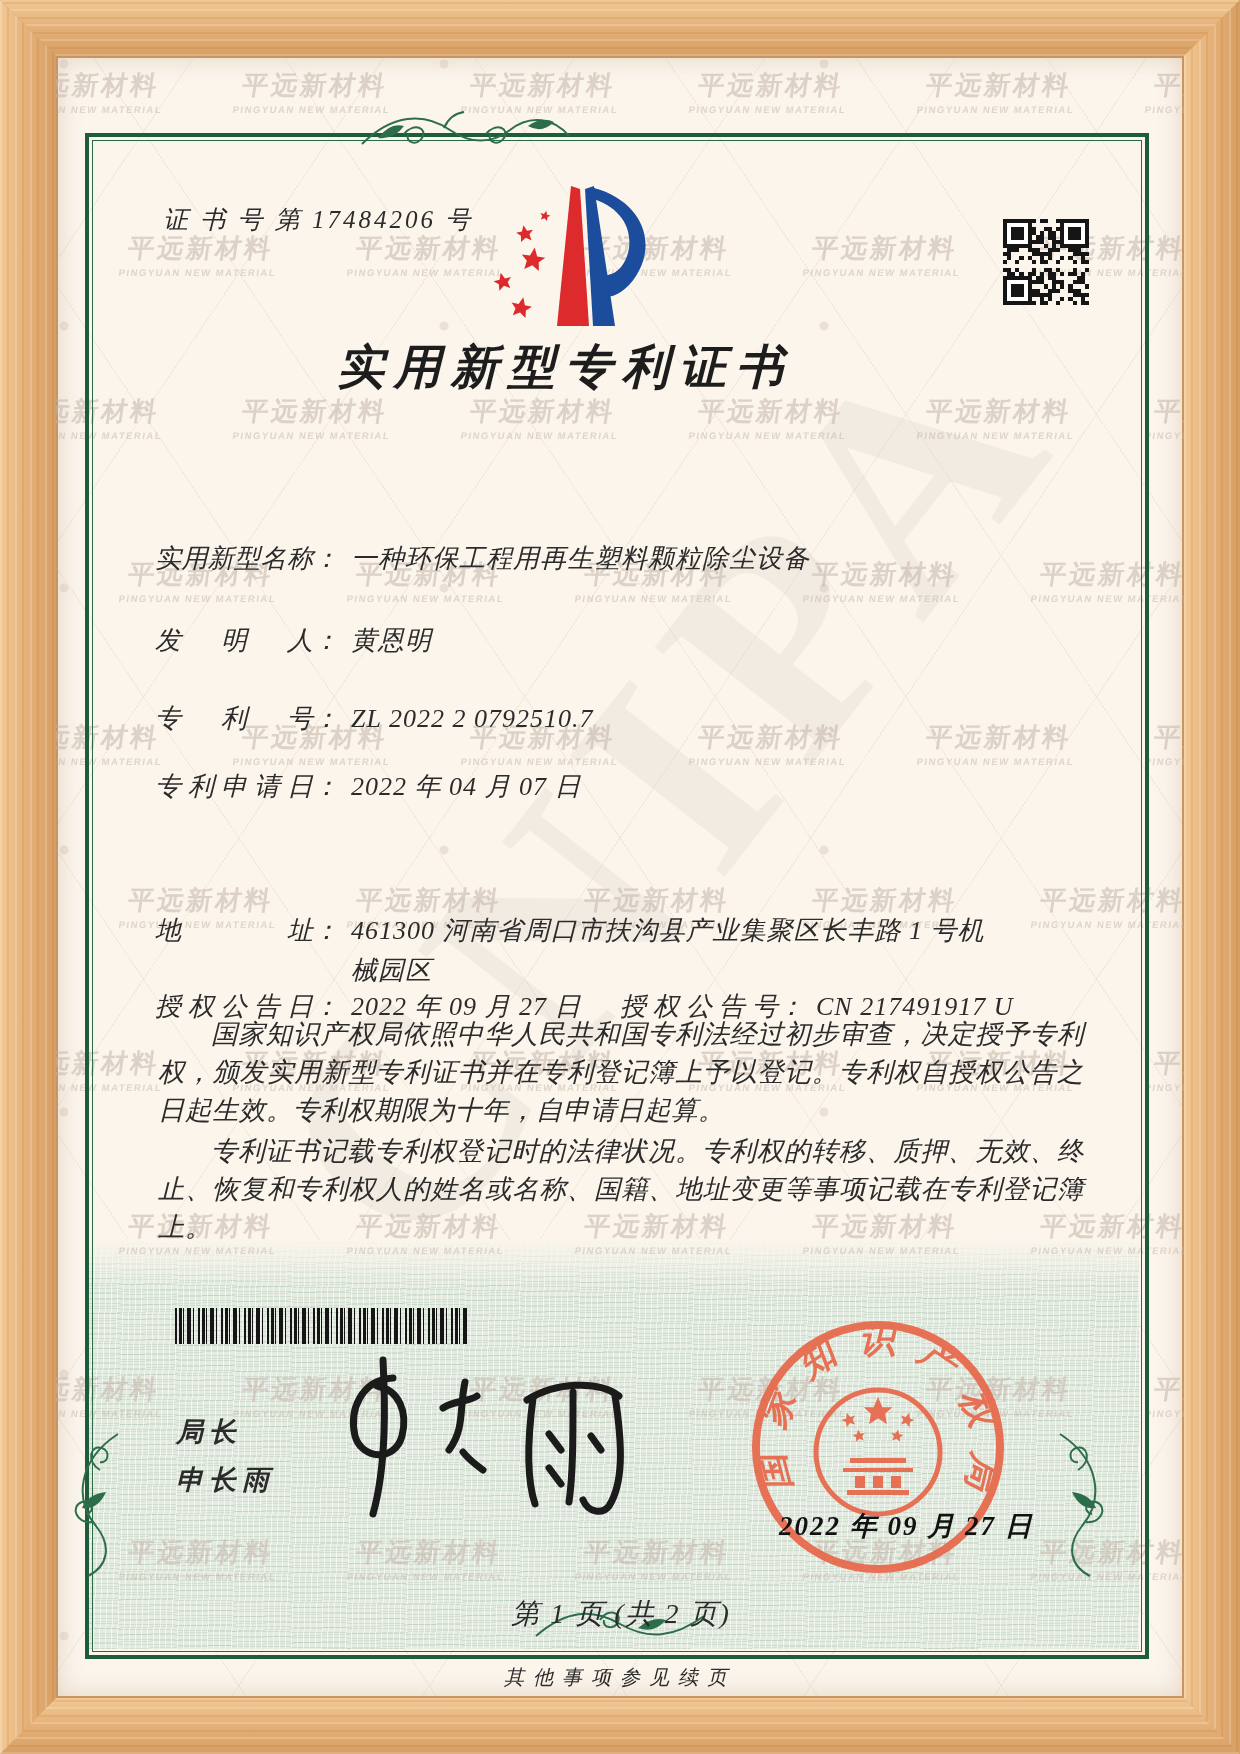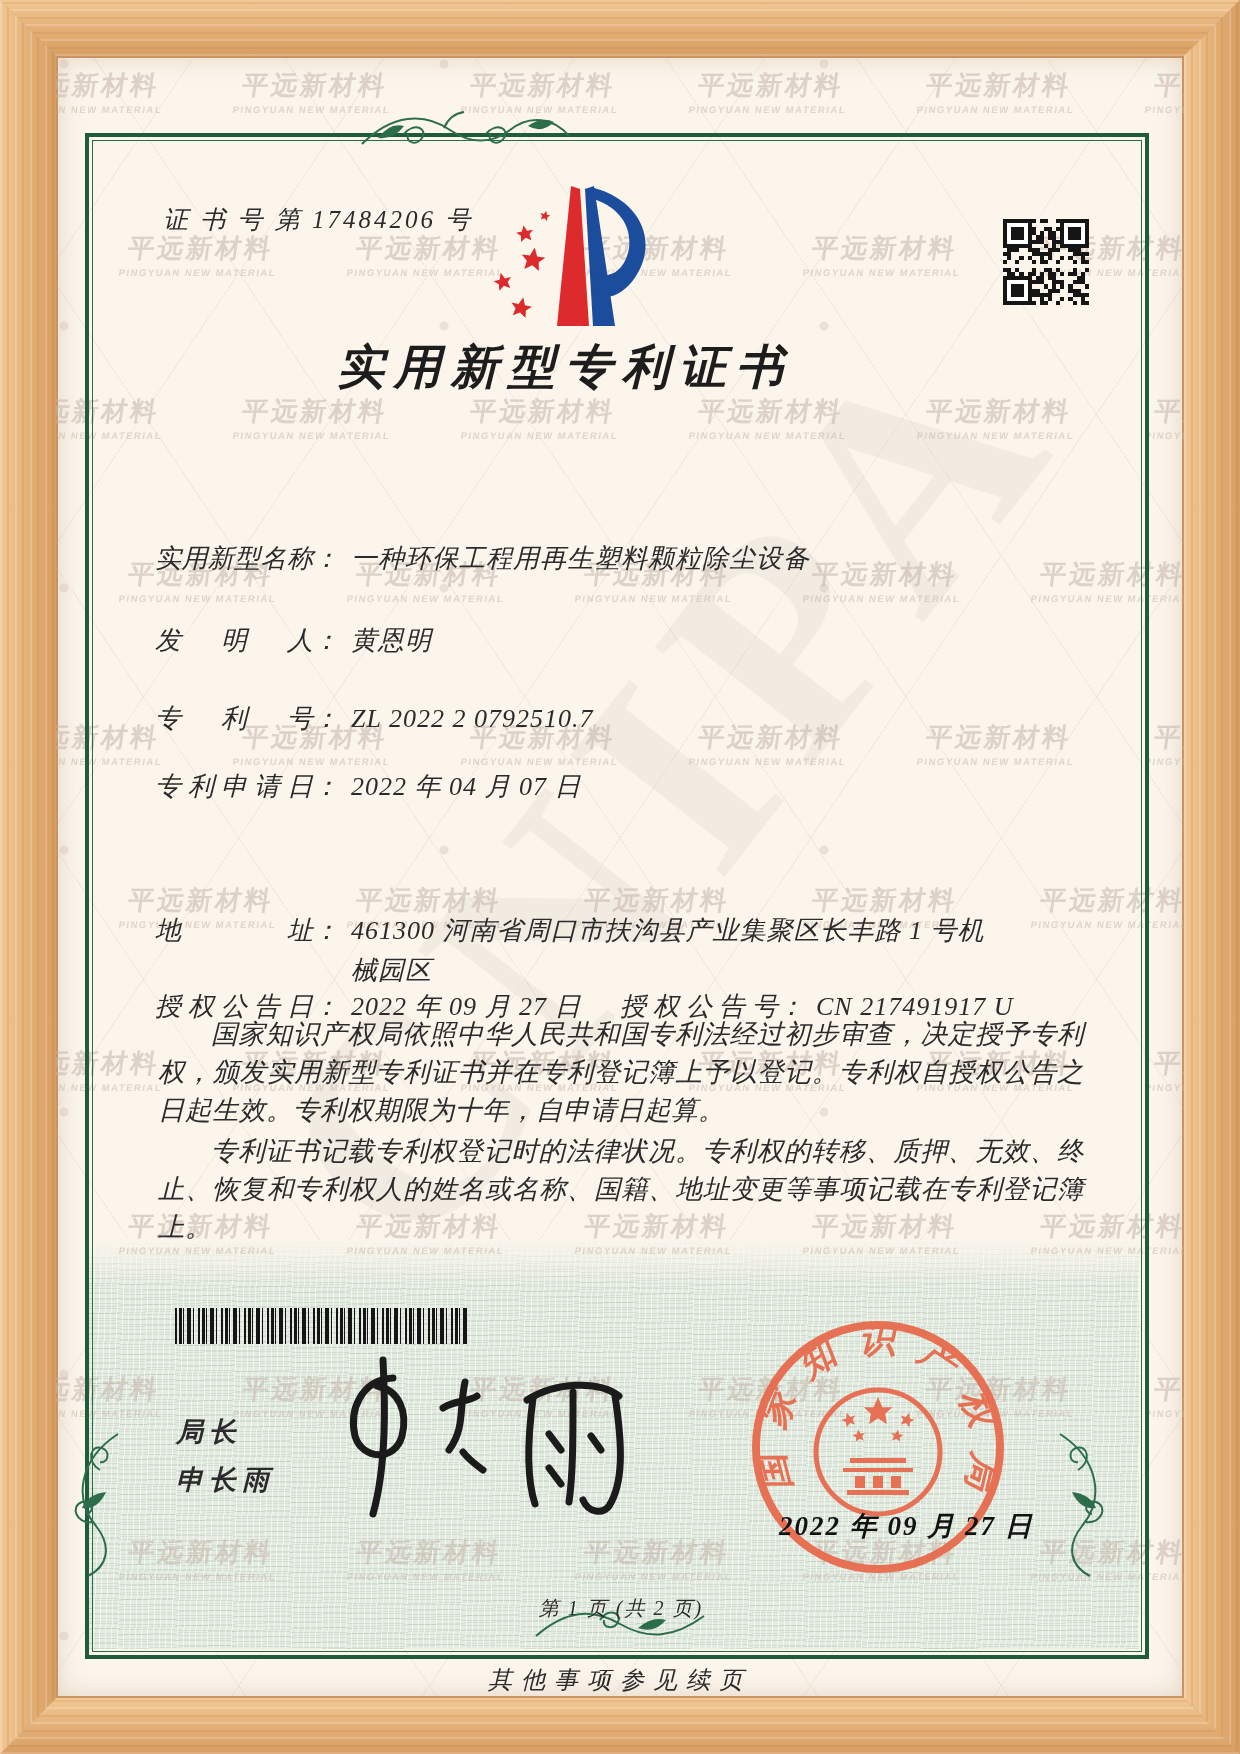--- a/index.html
+++ b/index.html
@@ -79,22 +79,22 @@
 
   .juzhang{left:176px;top:1414px;font-size:27px;font-weight:600;letter-spacing:6px;
            font-family:"Liberation Sans","DejaVu Sans",sans-serif;}
   .juzhang-name{left:176px;top:1462px;font-size:27px;font-weight:600;letter-spacing:6px;
            font-family:"Liberation Sans","DejaVu Sans",sans-serif;}
   .sig{left:315px;top:1352px;}
 
   .seal{left:747px;top:1316px;width:262px;height:262px;opacity:.93;}
   .sealdate{left:779px;top:1508px;font-size:27px;font-weight:600;letter-spacing:2px;color:#111;z-index:5;}
 
-  .pagefooter{left:155px;top:1595px;width:932px;text-align:center;font-size:20px;letter-spacing:2px;}
-  .note{left:56px;top:1664px;width:1128px;text-align:center;font-size:24px;letter-spacing:9px;z-index:7;}
+  .pagefooter{left:155px;top:1595px;width:932px;text-align:center;font-size:28px;letter-spacing:2px;}
+  .note{left:56px;top:1664px;width:1128px;text-align:center;font-size:20px;letter-spacing:9px;z-index:7;}
 </style>
 </head>
 <body>
 
 <div class="page">
 
   <div class="paper">
     <div class="lattice"></div>
     <div class="wm-layer">
         <div class="wm" style="left: -70px; top: 12px;">

